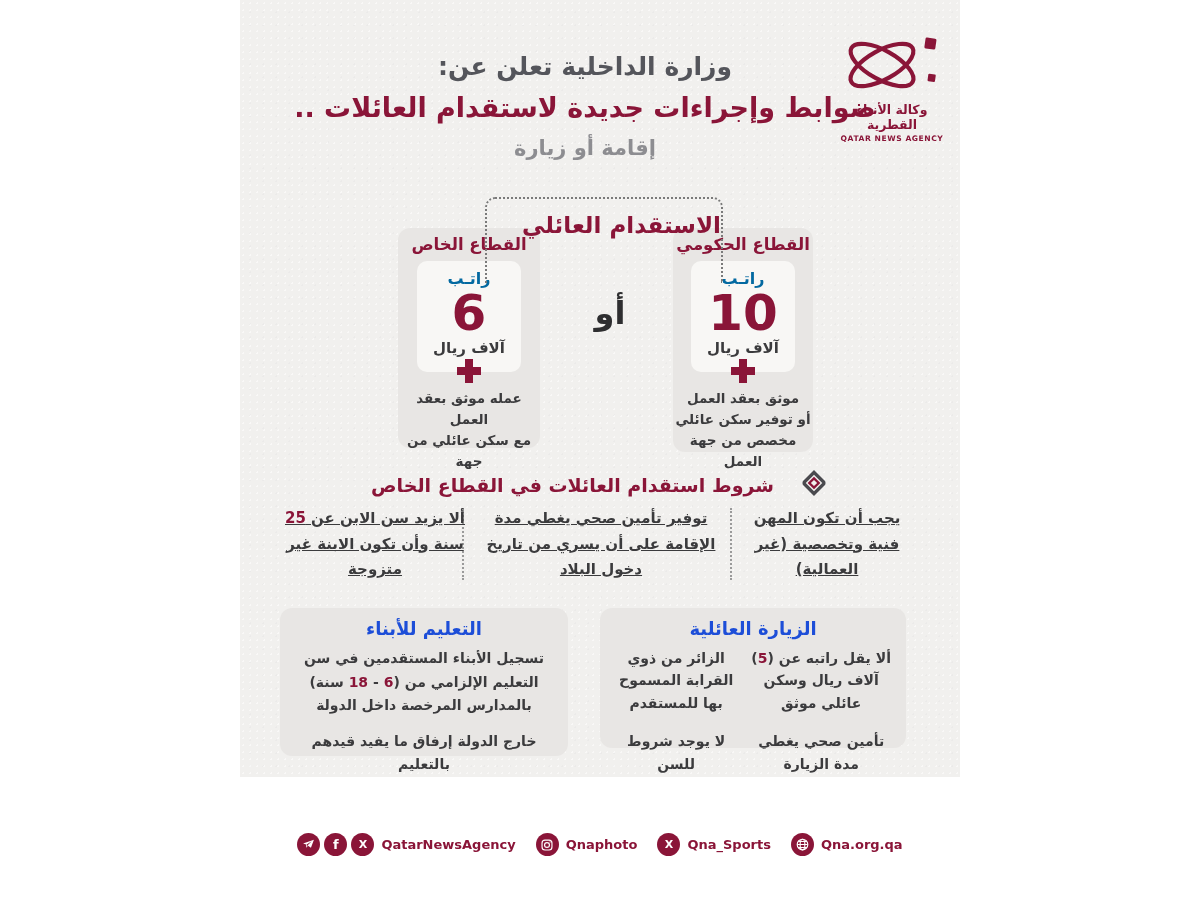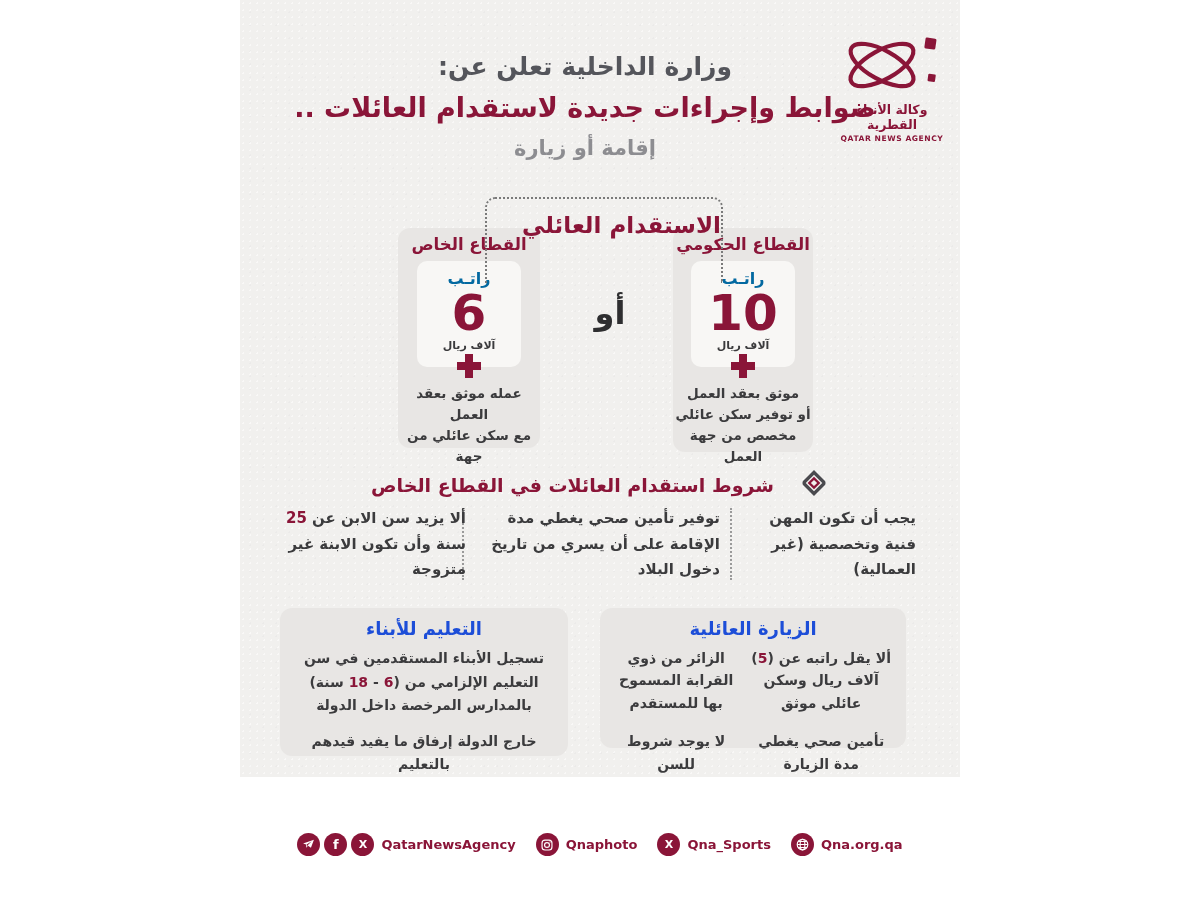--- a/index.html
+++ b/index.html
@@ -35,32 +35,32 @@
   .fam-title { margin-top: 13px; font-size: 23px; font-weight: 800; color: #8a1538; direction: rtl; }
 
   
   .sector { position: absolute; top: 228px; background: #e8e6e4; border-radius: 12px; text-align: center; direction: rtl; z-index: 1; }
   .sector-gov  { left: 433px; width: 140px; height: 224px; }
   .sector-priv { left: 158px; width: 142px; height: 220px; }
   .sector-h { margin-top: 7px; font-size: 16.5px; font-weight: 800; color: #8a1538; }
   .inner { margin: 7px auto 0; width: 104px; background: #f8f7f5; border-radius: 10px; padding: 8px 2px 15px; }
   .salary { font-size: 16px; font-weight: 700; color: #0369a1; }
   .amount { font-size: 50px; font-weight: 800; color: #8a1538; line-height: 1.02; }
-  .unit { font-size: 11px; font-weight: 700; color: #3b3b3d; }
+  .unit { font-size: 15px; font-weight: 700; color: #3b3b3d; }
   .plus { position: relative; width: 24px; height: 24px; margin: -13px auto 0; z-index: 2; }
   .plus::before { content: ""; position: absolute; left: 0; top: 8px; width: 24px; height: 8px; background: #8a1538; }
   .plus::after  { content: ""; position: absolute; left: 8px; top: 0; width: 8px; height: 24px; background: #8a1538; }
   .notes { margin-top: 5px; font-size: 13.5px; font-weight: 600; color: #3b3b3d; line-height: 1.55; }
 
   .or { position: absolute; left: 340px; top: 294px; width: 60px; text-align: center; font-size: 32px; font-weight: 800; color: #2e2e30; direction: rtl; }
 
   
   .cond-h { position: absolute; top: 468px; left: 0; width: 720px; display: flex; justify-content: center; align-items: center; gap: 25px; direction: rtl; }
   .cond-h-text { font-size: 19px; font-weight: 800; color: #8a1538; }
-  .cond { position: absolute; top: 506px; font-size: 15px; font-weight: 600; color: #3b3b3d; line-height: 1.7; direction: rtl; }
+  .cond { position: absolute; top: 506px; font-size: 15px; font-weight: 600; color: #3b3b3d; line-height: 1.7; text-align: center; direction: rtl; text-decoration: underline; }
   .cond-1 { left: 498px; width: 178px; }
   .cond-2 { left: 242px; width: 238px; }
   .cond-3 { left: 44px;  width: 182px; }
   .vsep { position: absolute; top: 508px; height: 72px; width: 0; border-left: 2px dotted #9a9a9a; }
   .vsep-1 { left: 490px; }
   .vsep-2 { left: 222px; }
 
   .n { color: #8a1538; font-weight: 700; direction: ltr; unicode-bidi: isolate; }
 
   

